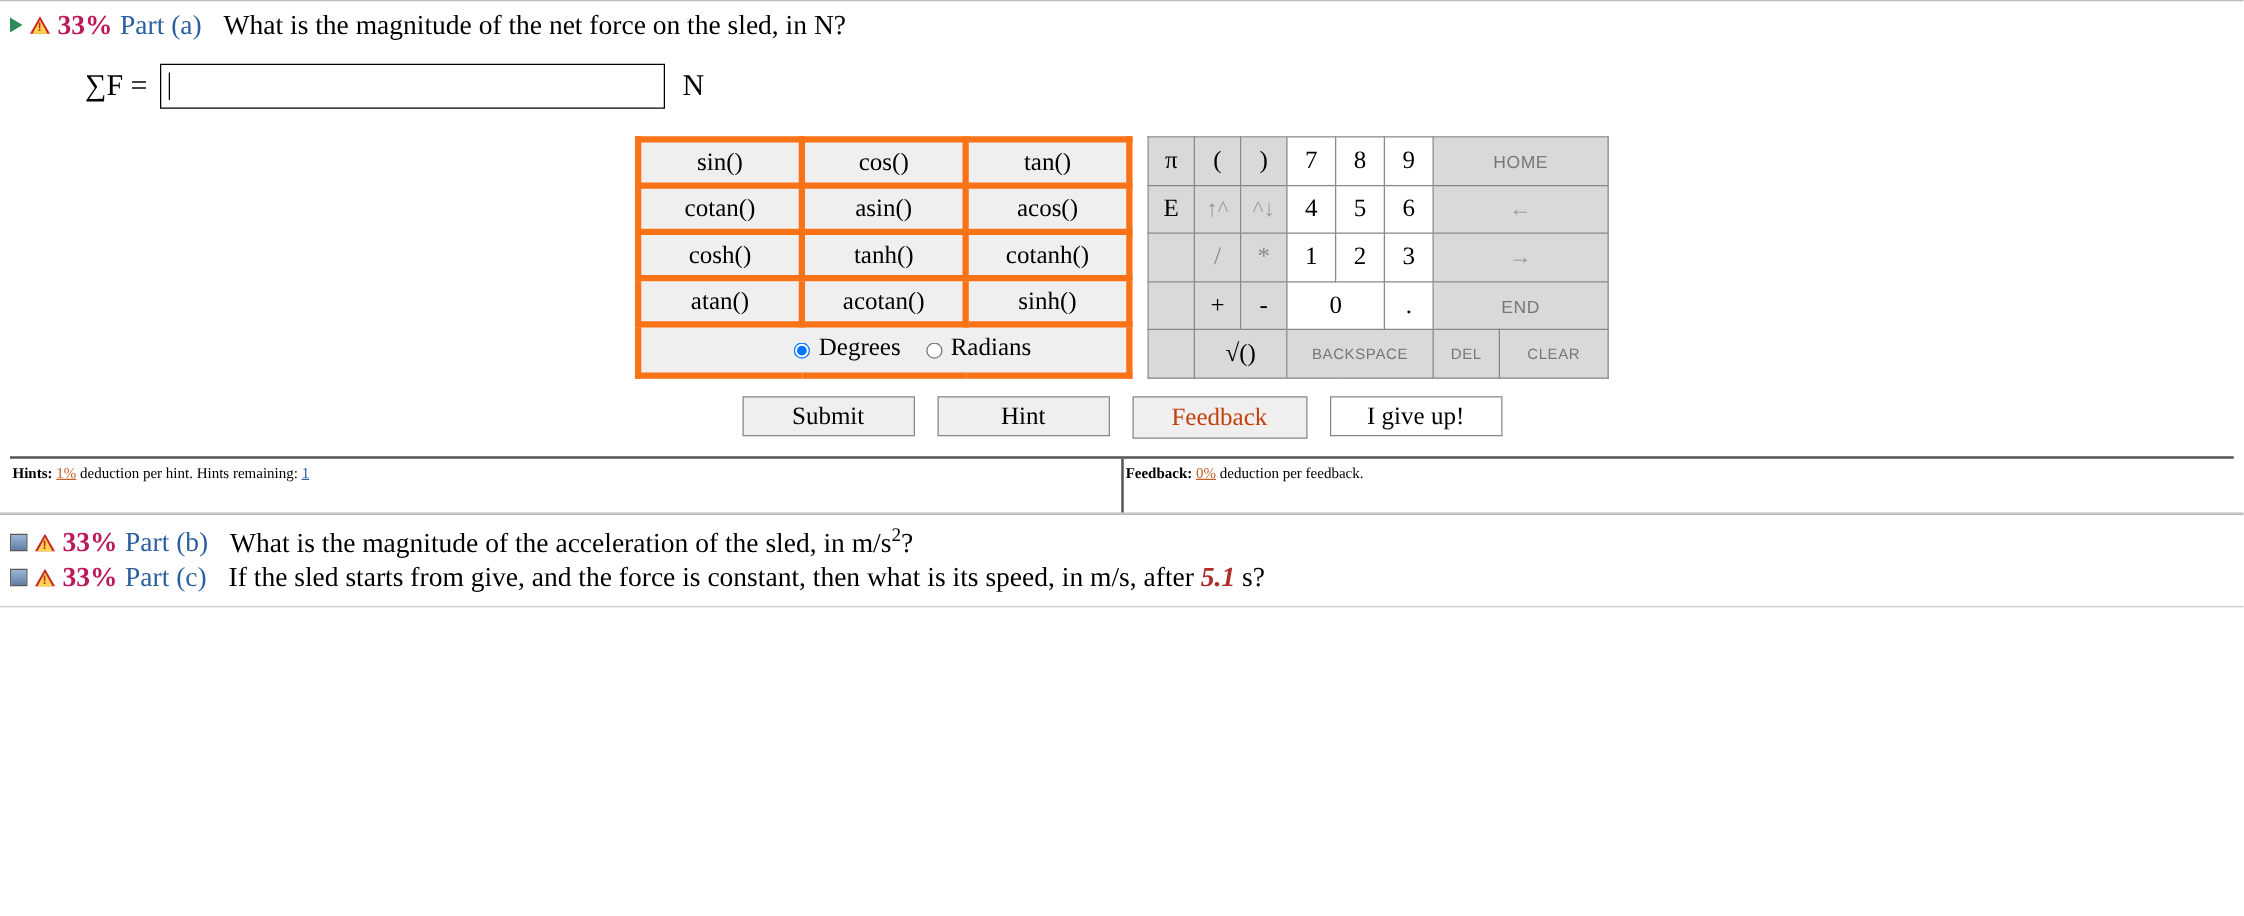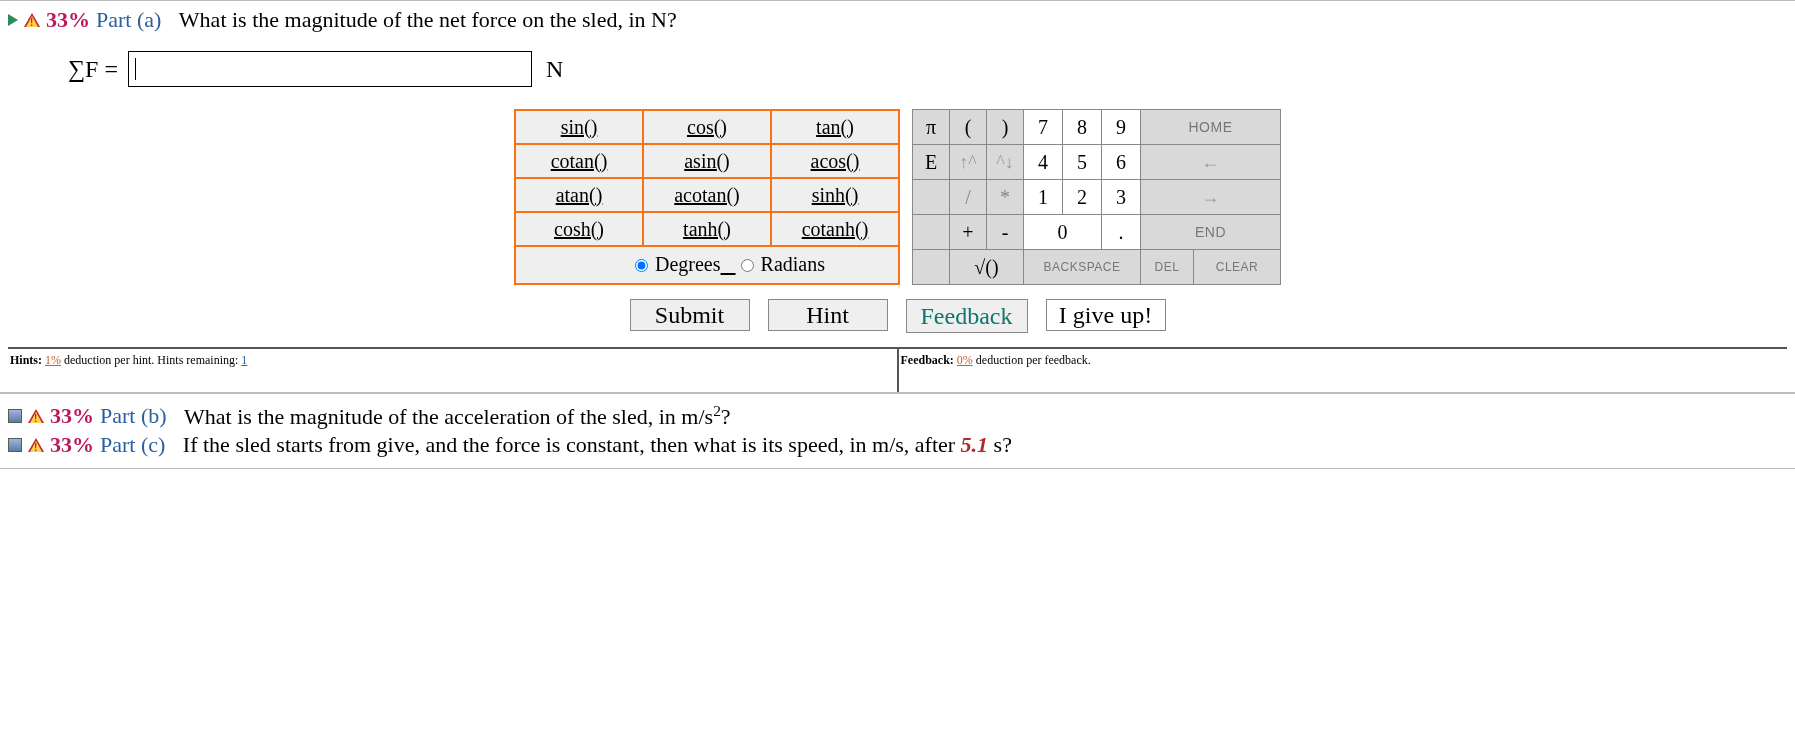--- a/index.html
+++ b/index.html
@@ -92,28 +92,27 @@
   .unit { margin-left: 4px; }
 
   .keyboard {
     display: flex;
     justify-content: center;
     gap: 12px;
     margin-bottom: 14px;
   }
   table { border-collapse: collapse; }
   .func td {
-    border: 2px solid #f97316;
+    border: 5px solid #f97316;
     background: #efefef;
     text-align: center;
     width: 124px;
     height: 30px;
     font-size: 20px;
     cursor: pointer;
-    text-decoration: underline;
   }
   .func .mode-row td {
     background: #efefef;
     height: 34px;
     padding-left: 42px;
   }
   .mode-row label { font-size: 20px; display:inline-flex; align-items:center; gap:4px;}
   .numpad td {
     border: 1px solid #888;
     text-align: center;
@@ -139,29 +138,29 @@
   .numpad .c-nav { width: 84px; }
 
   .action-row {
     display:flex;
     justify-content:center;
     gap: 18px;
     margin: 6px 0 14px 0;
   }
   .action-row button, .action-row .fbtn {
     font-family: "Times New Roman", serif;
-    font-size: 24px;
+    font-size: 20px;
     border: 1px solid #888;
     background: #efefef;
-    width: 120px;
+    width: 138px;
     height: 32px;
     cursor: pointer;
     display:flex; align-items:center; justify-content:center;
   }
-  .action-row .fbtn.disabled { color:#0f766e; cursor:default; }
+  .action-row .fbtn.disabled { color:#c2410c; cursor:default; }
 
   .info-row {
     display:flex;
     border-top: 2px solid #555;
     margin-top: 4px;
   }
   .info-row > div {
     flex:1;
     padding: 4px 6px 24px 2px;
     font-size: 12px;
@@ -215,28 +214,28 @@
         <td>sin()</td>
         <td>cos()</td>
         <td>tan()</td>
       </tr>
       <tr>
         <td>cotan()</td>
         <td>asin()</td>
         <td>acos()</td>
       </tr>
       <tr>
+        <td>cosh()</td>
+        <td>tanh()</td>
+        <td>cotanh()</td>
+      </tr>
+      <tr>
         <td>atan()</td>
         <td>acotan()</td>
         <td>sinh()</td>
-      </tr>
-      <tr>
-        <td>cosh()</td>
-        <td>tanh()</td>
-        <td>cotanh()</td>
       </tr>
       <tr class="mode-row">
         <td colspan="3">
           <label>
             <input type="radio" name="mode" checked="" style="">
             <span>Degrees</span>
           </label>
           &nbsp;
           <label>
             <input type="radio" name="mode" style="">

